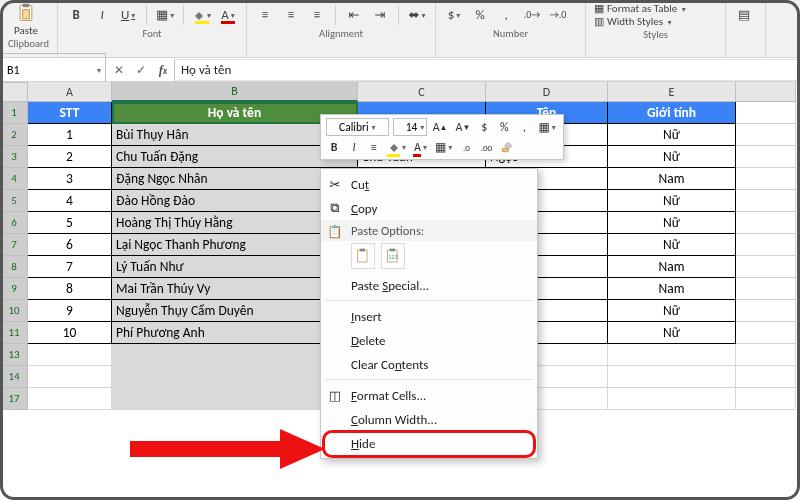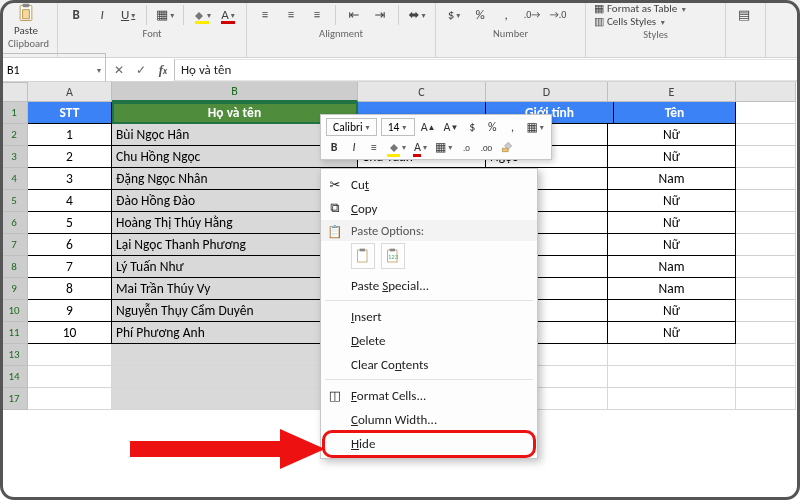--- a/index.html
+++ b/index.html
@@ -46,21 +46,21 @@
   .rownum{ border-left:1px solid #bfbfbf;}
   .below .cell{ border-color:#d6d6d6;}
   .below .wB{ background:#d9d9d9;}
   
   .cursorcell{ outline:2px solid #217346; outline-offset:-2px;}
 
   
   .minibar{ position:absolute; left:320px; top:114px; background:#fdfdfd; border:1px solid #c7c7c7; box-shadow:2px 2px 6px rgba(0,0,0,.2); padding:3px 5px; font-size:12px; display:flex; flex-direction:column; gap:2px;}
   .minibar .mrow{ display:flex; align-items:center; gap:4px;}
   .mini{ min-width:16px; height:18px; display:inline-flex; align-items:center; justify-content:center; padding:0 2px; font-size:12px; color:#333;}
-  .fontbox{ border:1px solid #bfbfbf; height:18px; padding:0 6px; font-size:11.5px; display:flex; align-items:center; gap:3px;}
+  .fontbox{ border:1px solid #bfbfbf; height:18px; padding:0 12px; font-size:11.5px; display:flex; align-items:center; gap:3px;}
   .fontbox .dd2{font-size:8px;color:#666;}
 
   
   .ctx{ position:absolute; left:320px; top:168px; width:218px; background:#fdfdfd; border:1px solid #c7c7c7; box-shadow:3px 3px 8px rgba(0,0,0,.25); font-size:13px; padding:3px 0;}
   .ctx-item{ display:flex; align-items:center; height:24px; padding:0 10px 0 30px; position:relative; color:#222;}
   .ctx-item.disabled{ color:#a8a8a8;}
   .ctx-icon{ position:absolute; left:6px; width:16px; height:16px; display:flex; align-items:center; justify-content:center;}
   .ctx-head{ padding:3px 10px 3px 30px; color:#555; font-size:12.5px; position:relative; background:#f3f3f3;}
   .ctx-head .ctx-icon{ top:3px;}
   .ctx-paste-row{ padding:2px 10px 4px 30px; display:flex; gap:6px;}
@@ -135,21 +135,21 @@
       <span class="rb">,</span>
       <span class="rb" style="font-size:10px;">.0→</span>
       <span class="rb" style="font-size:10px;">→.0</span>
     </div>
     <div class="label">Number</div>
   </div>
 
   <div class="ribbon-group" style="min-width:140px;">
     <div class="top" style="flex-direction:column;align-items:flex-start;gap:0;font-size:11px;">
       <div><span>▦</span> <span>Format as Table</span> <span class="dd"></span></div>
-      <div><span>▥</span> <span>Cells Styles</span> <span class="dd"></span></div>
+      <div><span>▥</span> <span>Width Styles</span> <span class="dd"></span></div>
     </div>
     <div class="label">Styles</div>
   </div>
 
   <div class="ribbon-group" style="min-width:40px;">
     <div class="top">
         <span class="rb">▤</span>
       </div>
     <div class="label">&nbsp;</div>
   </div>
@@ -175,39 +175,39 @@
     <div class="colhdr wD">D</div>
     <div class="colhdr wE">E</div>
     <div class="colhdr wF"></div>
   </div>
 
   <div class="row">
     <div class="rownum sel">1</div>
     <div class="cell wA hdrcell">STT</div>
     <div class="cell wB hdrcell selcol cursorcell">Họ và tên</div>
     <div class="cell wC hdrcell"></div>
+    <div class="cell wD hdrcell">Tên</div>
     <div class="cell wE hdrcell">Giới tính</div>
-    <div class="cell wD hdrcell">Tên</div>
     <div class="cell wF"></div>
   </div>
 
   <div id="data-rows">
       <div class="row">
         <div class="rownum sel">2</div>
         <div class="cell wA datacell datacellA">1</div>
-        <div class="cell wB datacell selcol">Bùi Ngọc Hân</div>
+        <div class="cell wB datacell selcol">Bùi Thụy Hân</div>
         <div class="cell wC datacell"></div>
         <div class="cell wD datacell"></div>
         <div class="cell wE datacell" style="justify-content:center;">Nữ</div>
         <div class="cell wF"></div>
       </div>
       <div class="row">
         <div class="rownum sel">3</div>
         <div class="cell wA datacell datacellA">2</div>
-        <div class="cell wB datacell selcol">Chu Hồng Ngọc</div>
+        <div class="cell wB datacell selcol">Chu Tuấn Đặng</div>
         <div class="cell wC datacell">Chu Tuấn</div>
         <div class="cell wD datacell">Ngọc</div>
         <div class="cell wE datacell" style="justify-content:center;">Nữ</div>
         <div class="cell wF"></div>
       </div>
       <div class="row">
         <div class="rownum sel">4</div>
         <div class="cell wA datacell datacellA">3</div>
         <div class="cell wB datacell selcol">Đặng Ngọc Nhân</div>
         <div class="cell wC datacell"></div>

